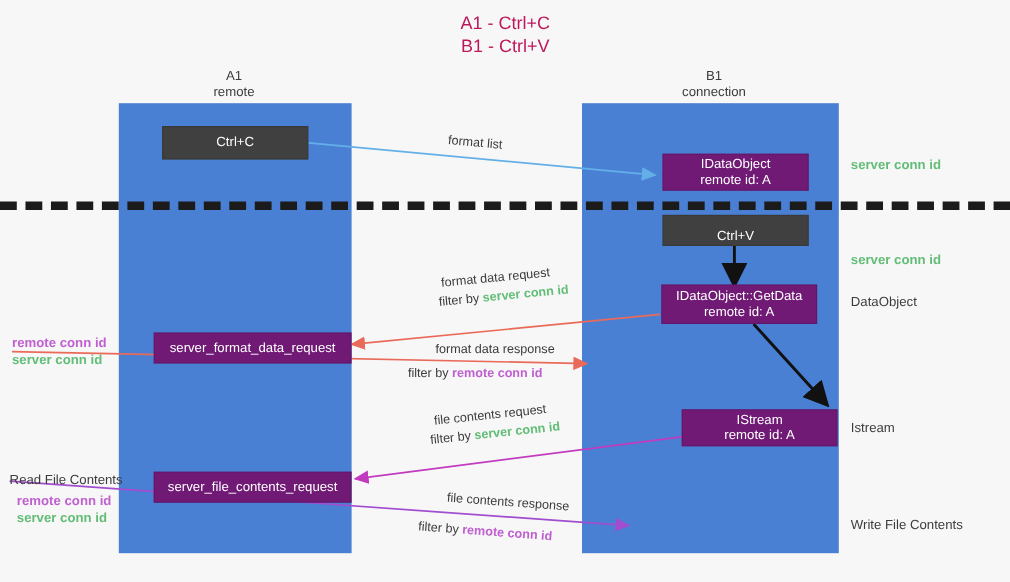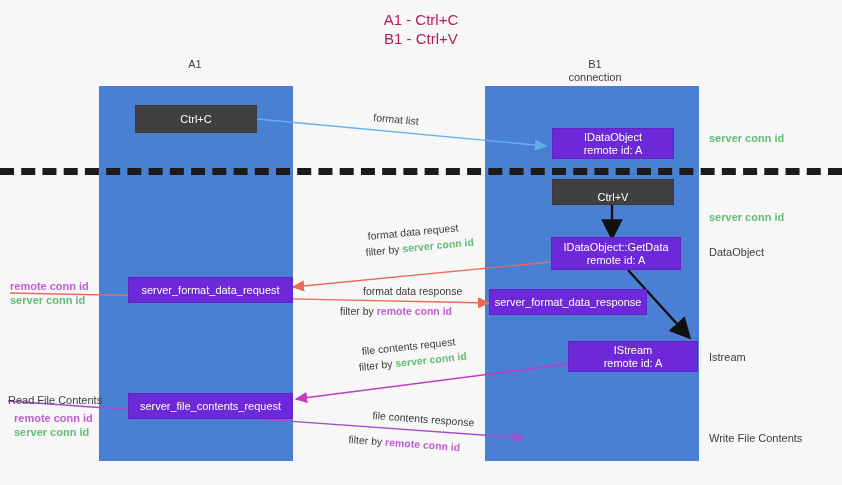--- a/index.html
+++ b/index.html
@@ -34,21 +34,21 @@
   }
 
   
   .node{
     position:absolute;box-sizing:border-box;
     display:flex;flex-direction:column;align-items:center;justify-content:center;
     color:#ffffff;font-size:11px;line-height:13px;text-align:center;
     border:1px solid rgba(0,0,0,.10);
   }
   .node.green{background:#404040;}
-  .node.orange{background:#6d28d9;}
+  .node.orange{background:#701a75;}
   .node .l2{font-size:11px;}
 
   
   .sidelabel{position:absolute;font-size:11px;line-height:14px;}
   .green-txt{color:#62bd77;font-weight:bold;}
   .magenta-txt{color:#c05fd0;font-weight:bold;}
   .plain{color:#3c3c3c;}
 
   
   .edgelabel{
@@ -64,20 +64,21 @@
 
 <div id="stage">
 
   <div class="title">
     <div>A1 - Ctrl+C</div>
     <div>B1 - Ctrl+V</div>
   </div>
 
   <div class="colhead" style="left:120px;top:58px;width:150px;">
     <div>A1</div>
+    <div>remote</div>
   </div>
   <div class="colhead" style="left:520px;top:58px;width:150px;">
     <div>B1</div>
     <div>connection</div>
   </div>
 
   <div class="lane" style="left:99px;top:86px;width:194px;height:375px;"></div>
   <div class="lane" style="left:485px;top:86px;width:214px;height:375px;"></div>
 
   <svg id="wires" viewBox="0 0 842 485">
@@ -140,23 +141,20 @@
   <div class="node orange" style="left:551px;top:237px;width:130px;height:33px;">
     <div>IDataObject::GetData</div>
     <div class="l2">remote id: A</div>
   </div>
 
   <div class="node orange" style="left:568px;top:341px;width:130px;height:31px;">
     <div>IStream</div>
     <div class="l2">remote id: A</div>
   </div>
 
-  <div class="node orange" style="left:489px;top:289px;width:158px;height:26px;">
-    <div>server_format_data_response</div>
-  </div>
 
 
   <div class="sidelabel green-txt" style="left:709px;top:131px;">server conn id</div>
 
   <div class="sidelabel green-txt" style="left:709px;top:210px;">server conn id</div>
 
   <div class="sidelabel plain" style="left:709px;top:245px;">DataObject</div>
 
   <div class="sidelabel plain" style="left:709px;top:350px;">Istream</div>
 

